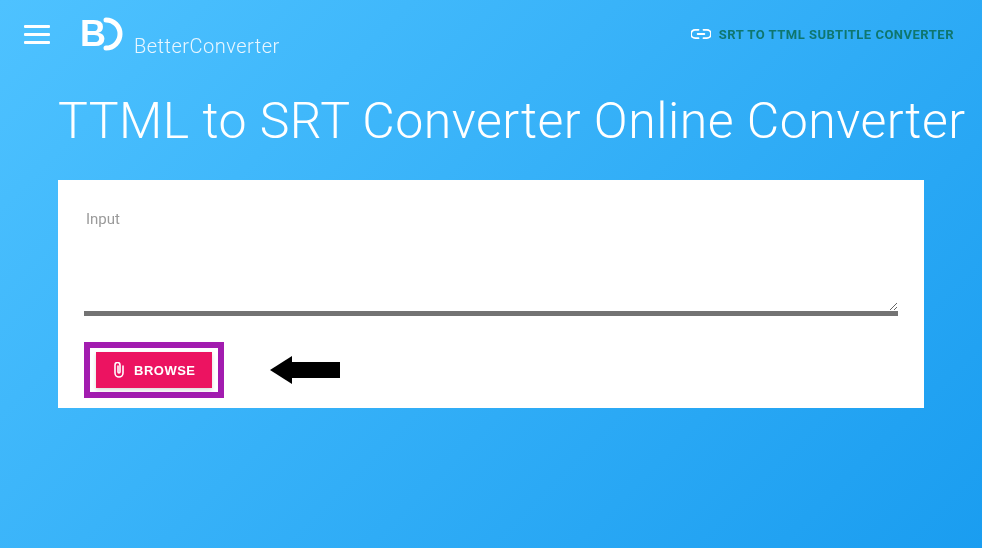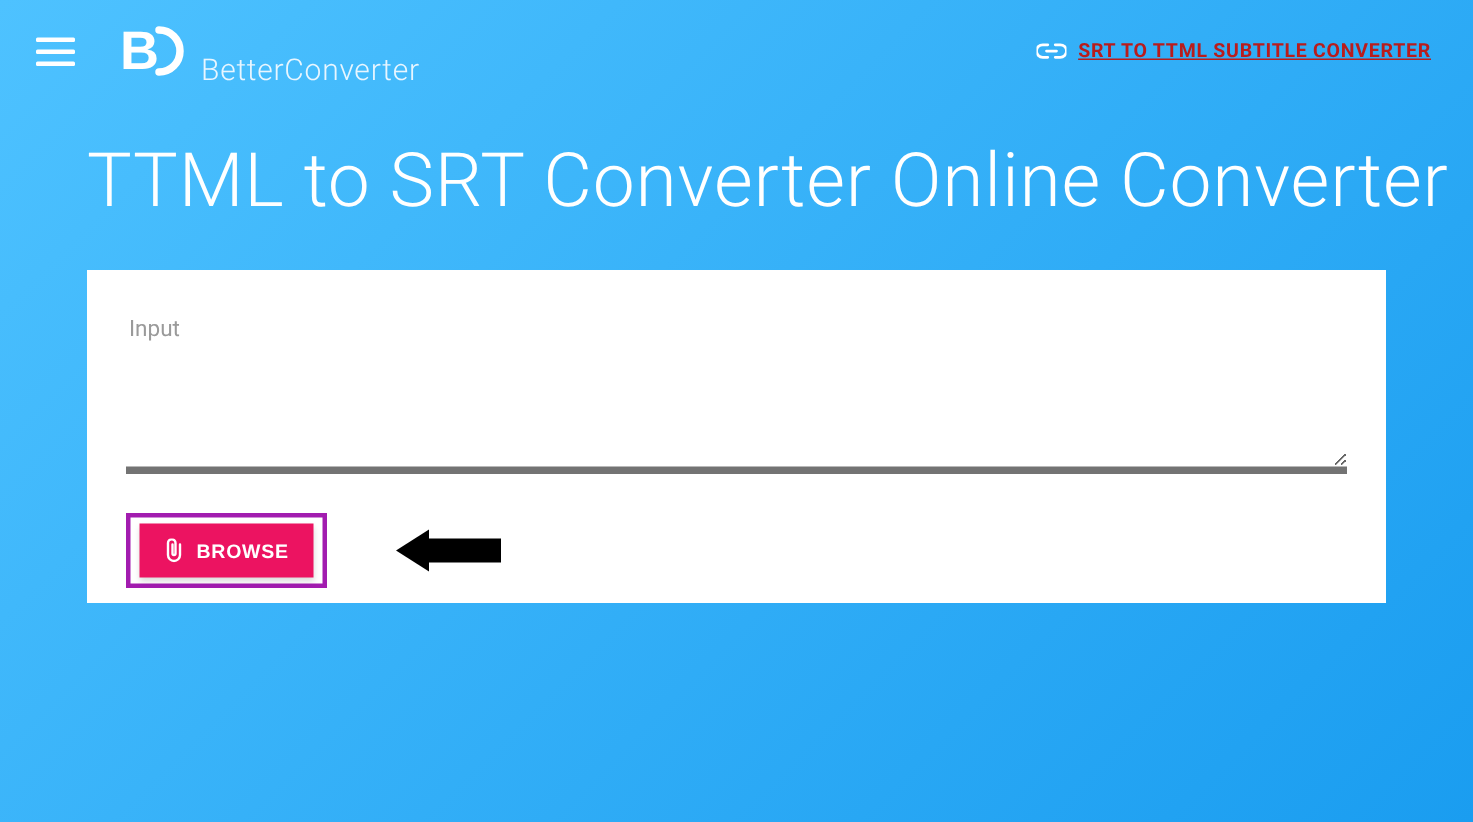--- a/index.html
+++ b/index.html
@@ -20,23 +20,22 @@
   }
   .menu-btn span { display:block; height:3px; width:26px; background:#fff; border-radius:1px; }
   .logo-wrap { display:flex; align-items:center; margin-left:28px; }
   .logo-mark { display:flex; align-items:center; margin-right:6px; }
   .logo-b { display:inline-block; }
   .logo-text { font-weight:300; font-size:20px; letter-spacing:0.5px; color:#e8f6ff;margin-top:23px; }
   .header-spacer { flex:1; }
   .header-link {
     display:flex; align-items:center; gap:8px;
     font-size:13px; font-weight:700; letter-spacing:0.5px;
-    text-transform:uppercase; color:#b91c1c; cursor:pointer;
+    text-transform:uppercase; color:#0f766e; cursor:pointer;
     padding-right:8px;
-    text-decoration:underline;
   }
   .link-icon svg { display:block; }
   .page-title {
     font-size:50px; font-weight:300; letter-spacing:0.5px;
     padding: 36px 0 30px 58px; color:#fff;
   }
   .card {
     background:#fff; margin:0 58px; padding:26px 26px 10px 26px;
     position:relative; color:#333;
   }
@@ -45,21 +44,21 @@
   }
   .input-area {
     width:100%; min-height:110px; resize:both;
     border:none; border-bottom:5px solid #737373; outline:none;
     font-size:15px; color:#666; padding:4px 2px;
     font-family:inherit;
   }
   .input-area::placeholder { color:#9a9a9a; }
   .controls { margin-top:22px; display:flex; flex-direction:column; gap:16px; align-items:flex-start; }
   .hlrow { display:flex; align-items:center; gap:46px; }
-  .hl-box { border:3px solid #a21caf; padding:4px 6px; display:inline-flex; }
+  .hl-box { border:6px solid #a21caf; padding:4px 6px; display:inline-flex; }
   .btn {
     display:inline-flex; align-items:center; gap:8px;
     font-size:13px; font-weight:700; letter-spacing:0.5px;
     padding:10px 16px; border:none; cursor:pointer;
     box-shadow:0 2px 4px rgba(0,0,0,0.15);
   }
   .btn-pink { background:#ec1361; color:#fff; }
   .btn-yellow { background:#ffef15; color:#333; padding:10px 22px; }
   .paperclip-icon svg { display:block; }
   .arrow-left {

